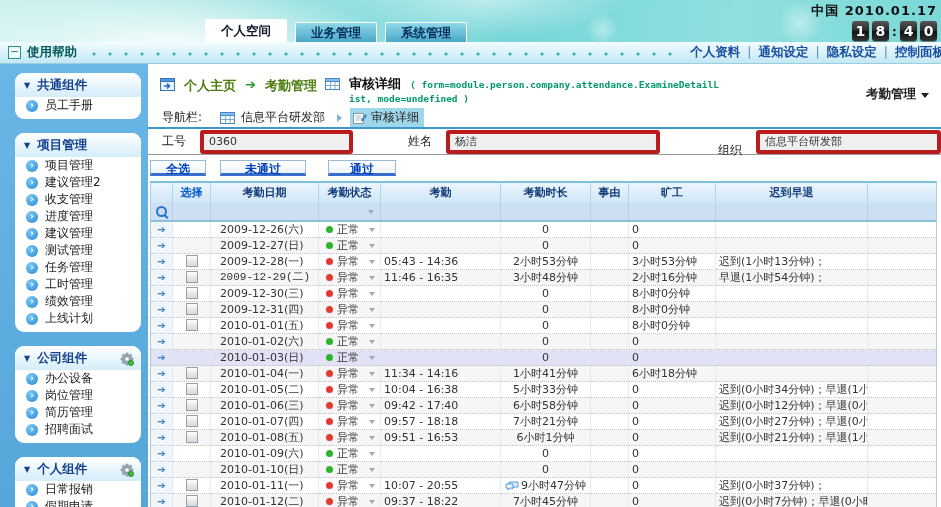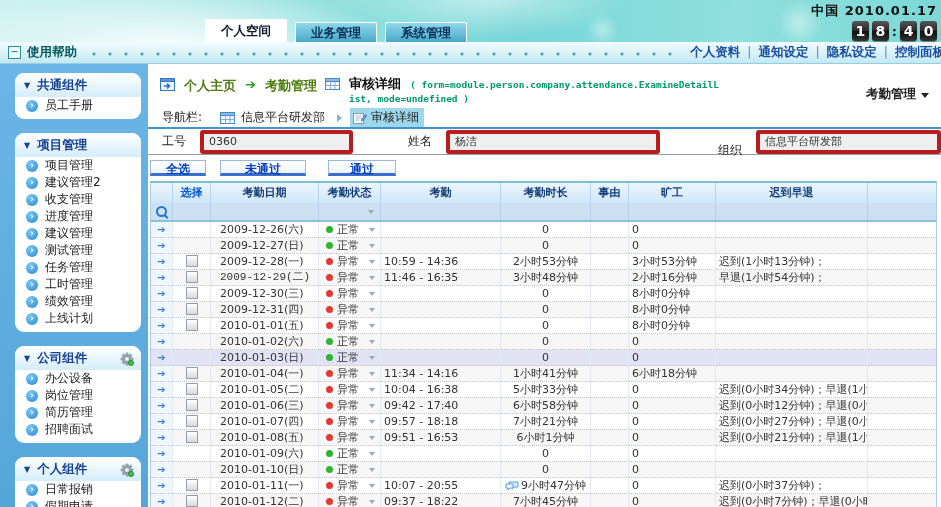--- a/index.html
+++ b/index.html
@@ -396,21 +396,21 @@
           </div>
           <div class="trow drow">
             <div class="dcell c-arrow">➔</div>
             <div class="dcell c-check" style="background: rgb(255, 255, 255);"><span class="cb"></span></div>
             <div class="dcell c-date" style="background: rgb(255, 255, 255);">2009-12-28(一)</div>
             <div class="dcell c-status" style="background: rgb(255, 255, 255);">
               <span class="dot" style="background: rgb(226, 58, 46);"></span>
               <span>异常</span>
               <span class="st-tri"></span>
             </div>
-            <div class="dcell" style="background: rgb(255, 255, 255);">10:59 - 14:36</div>
+            <div class="dcell" style="background: rgb(255, 255, 255);">05:43 - 14:36</div>
             <div class="dcell c-center" style="background: rgb(255, 255, 255);"><span>2小时53分钟</span></div>
             <div class="dcell" style="background: rgb(255, 255, 255);"></div>
             <div class="dcell" style="background: rgb(255, 255, 255);">3小时53分钟</div>
             <div class="dcell" style="background: rgb(255, 255, 255);">迟到(1小时13分钟)；</div>
             <div class="dcell" style="border-right: none; background: rgb(255, 255, 255);"></div>
           </div>
           <div class="trow drow">
             <div class="dcell c-arrow">➔</div>
             <div class="dcell c-check" style="background: rgb(246, 246, 246);"><span class="cb"></span></div>
             <div class="dcell c-date" style="background: rgb(246, 246, 246); font-family: Liberation Mono, monospace;">2009-12-29(二)</div>

